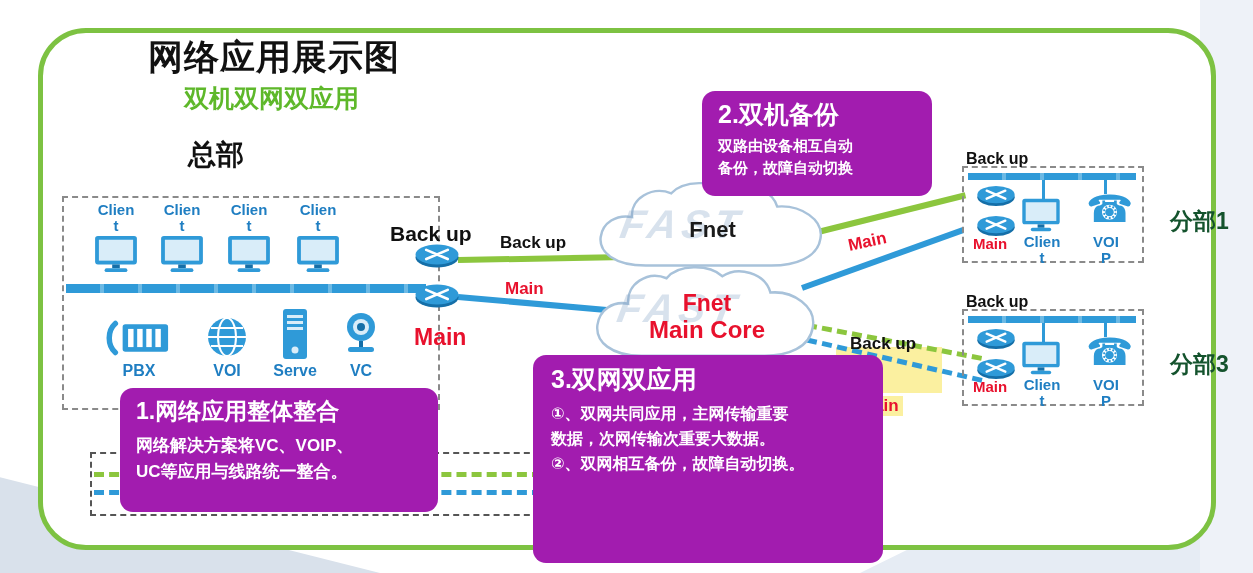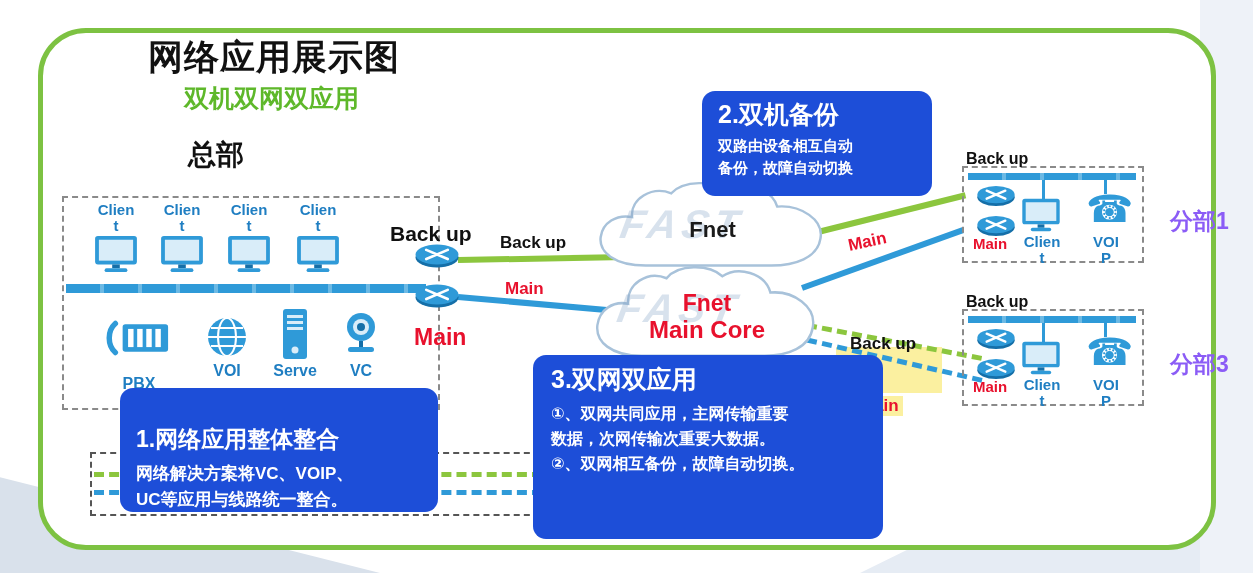--- a/index.html
+++ b/index.html
@@ -49,37 +49,37 @@
   .cloud{z-index:3;}
   .cloud svg.shape{position:absolute;left:0;top:0;width:100%;height:100%;}
   .cloud-text{position:absolute;inset:0;display:flex;flex-direction:column;align-items:center;
               justify-content:center;padding-top:4px;line-height:1.15;}
   .cloud-wm{position:absolute;left:36px;top:22px;font-size:40px;font-weight:800;font-style:italic;
             letter-spacing:5px;color:rgba(125,158,196,0.30);transform:skewX(-10deg);}
 
   .yellow-box{left:836px;top:347px;width:106px;height:46px;background:#fbf0a0;z-index:1;}
   .yellow-tag{background:#fbf0a0;padding:0 4px;}
 
-  .callout{background:#1d4ed8;border-radius:13px;color:#fff;z-index:6;box-sizing:border-box;}
+  .callout{background:#a21caf;border-radius:13px;color:#fff;z-index:6;box-sizing:border-box;}
   .callout .c-title{font-weight:800;}
   .callout .c-body{font-weight:700;white-space:pre-line;}
   .c1{left:120px;top:388px;width:318px;height:124px;padding:8px 16px;}
-  .c1 .c-title{font-size:23px;margin-top:28px;}
+  .c1 .c-title{font-size:23px;}
   .c1 .c-body{font-size:17px;line-height:1.5;margin-top:6px;}
   .c2{left:702px;top:91px;width:230px;height:105px;padding:7px 16px;}
   .c2 .c-title{font-size:25px;}
   .c2 .c-body{font-size:15px;line-height:1.45;margin-top:4px;}
-  .c3{left:533px;top:355px;width:350px;height:184px;padding:8px 18px;}
+  .c3{left:533px;top:355px;width:350px;height:208px;padding:8px 18px;}
   .c3 .c-title{font-size:25px;}
   .c3 .c-body{font-size:16px;line-height:1.55;margin-top:6px;}
 
   .branch-bus{height:7px;}
   .vconn{width:3px;background:#2f9ad8;z-index:3;}
   .phone-glyph{font-size:38px;color:#2f9ad8;line-height:1;z-index:4;}
-  .branch-name{font-size:23px;font-weight:800;color:#8b5cf6;z-index:4;text-align:right;}
+  .branch-name{font-size:23px;font-weight:800;color:#14532d;z-index:4;text-align:right;}
   .small-lbl{font-size:15px;font-weight:700;text-align:center;line-height:1.05;z-index:4;}
   .dashed-rect{left:90px;top:452px;width:456px;height:60px;border:2px dashed #555;z-index:2;}
 </style>
 </head>
 <body>
 
 <div class="canvas">
 
   <div class="abs bg-bl"></div>
   <div class="abs bg-br"></div>
@@ -145,21 +145,21 @@
   <div class="abs bus hq-bus"></div>
 
   <span class="abs z4" style="left:106px;top:318px"><svg width="66" height="40" viewBox="0 0 72 44">
         <path d="M10 6 C1 14 1 30 10 38" stroke="#2f9ad8" stroke-width="6" fill="none" stroke-linecap="round"></path>
         <rect x="18" y="7" width="50" height="30" rx="3" fill="#2f9ad8"></rect>
         <rect x="24" y="12" width="6" height="20" fill="#fff"></rect>
         <rect x="34" y="12" width="6" height="20" fill="#fff"></rect>
         <rect x="44" y="12" width="6" height="20" fill="#fff"></rect>
         <rect x="54" y="12" width="6" height="20" fill="#fff"></rect>
       </svg></span>
-  <div class="abs dev-label" style="left:106px;top:375px;width:66px">PBX</div>
+  <div class="abs dev-label" style="left:106px;top:362px;width:66px">PBX</div>
 
   <span class="abs z4" style="left:206px;top:316px"><svg width="42" height="42" viewBox="0 0 42 42">
         <circle cx="21" cy="21" r="19" fill="#2f9ad8"></circle>
         <ellipse cx="21" cy="21" rx="9" ry="19" fill="none" stroke="#fff" stroke-width="2"></ellipse>
         <path d="M2 21 H40 M5 12 H37 M5 30 H37" stroke="#fff" stroke-width="2" fill="none"></path>
       </svg></span>
   <div class="abs dev-label" style="left:200px;top:362px;width:54px">VOI</div>
 
   <span class="abs z4" style="left:282px;top:308px"><svg width="26" height="52" viewBox="0 0 26 52">
         <rect x="1" y="1" width="24" height="50" rx="3" fill="#2f9ad8"></rect>

